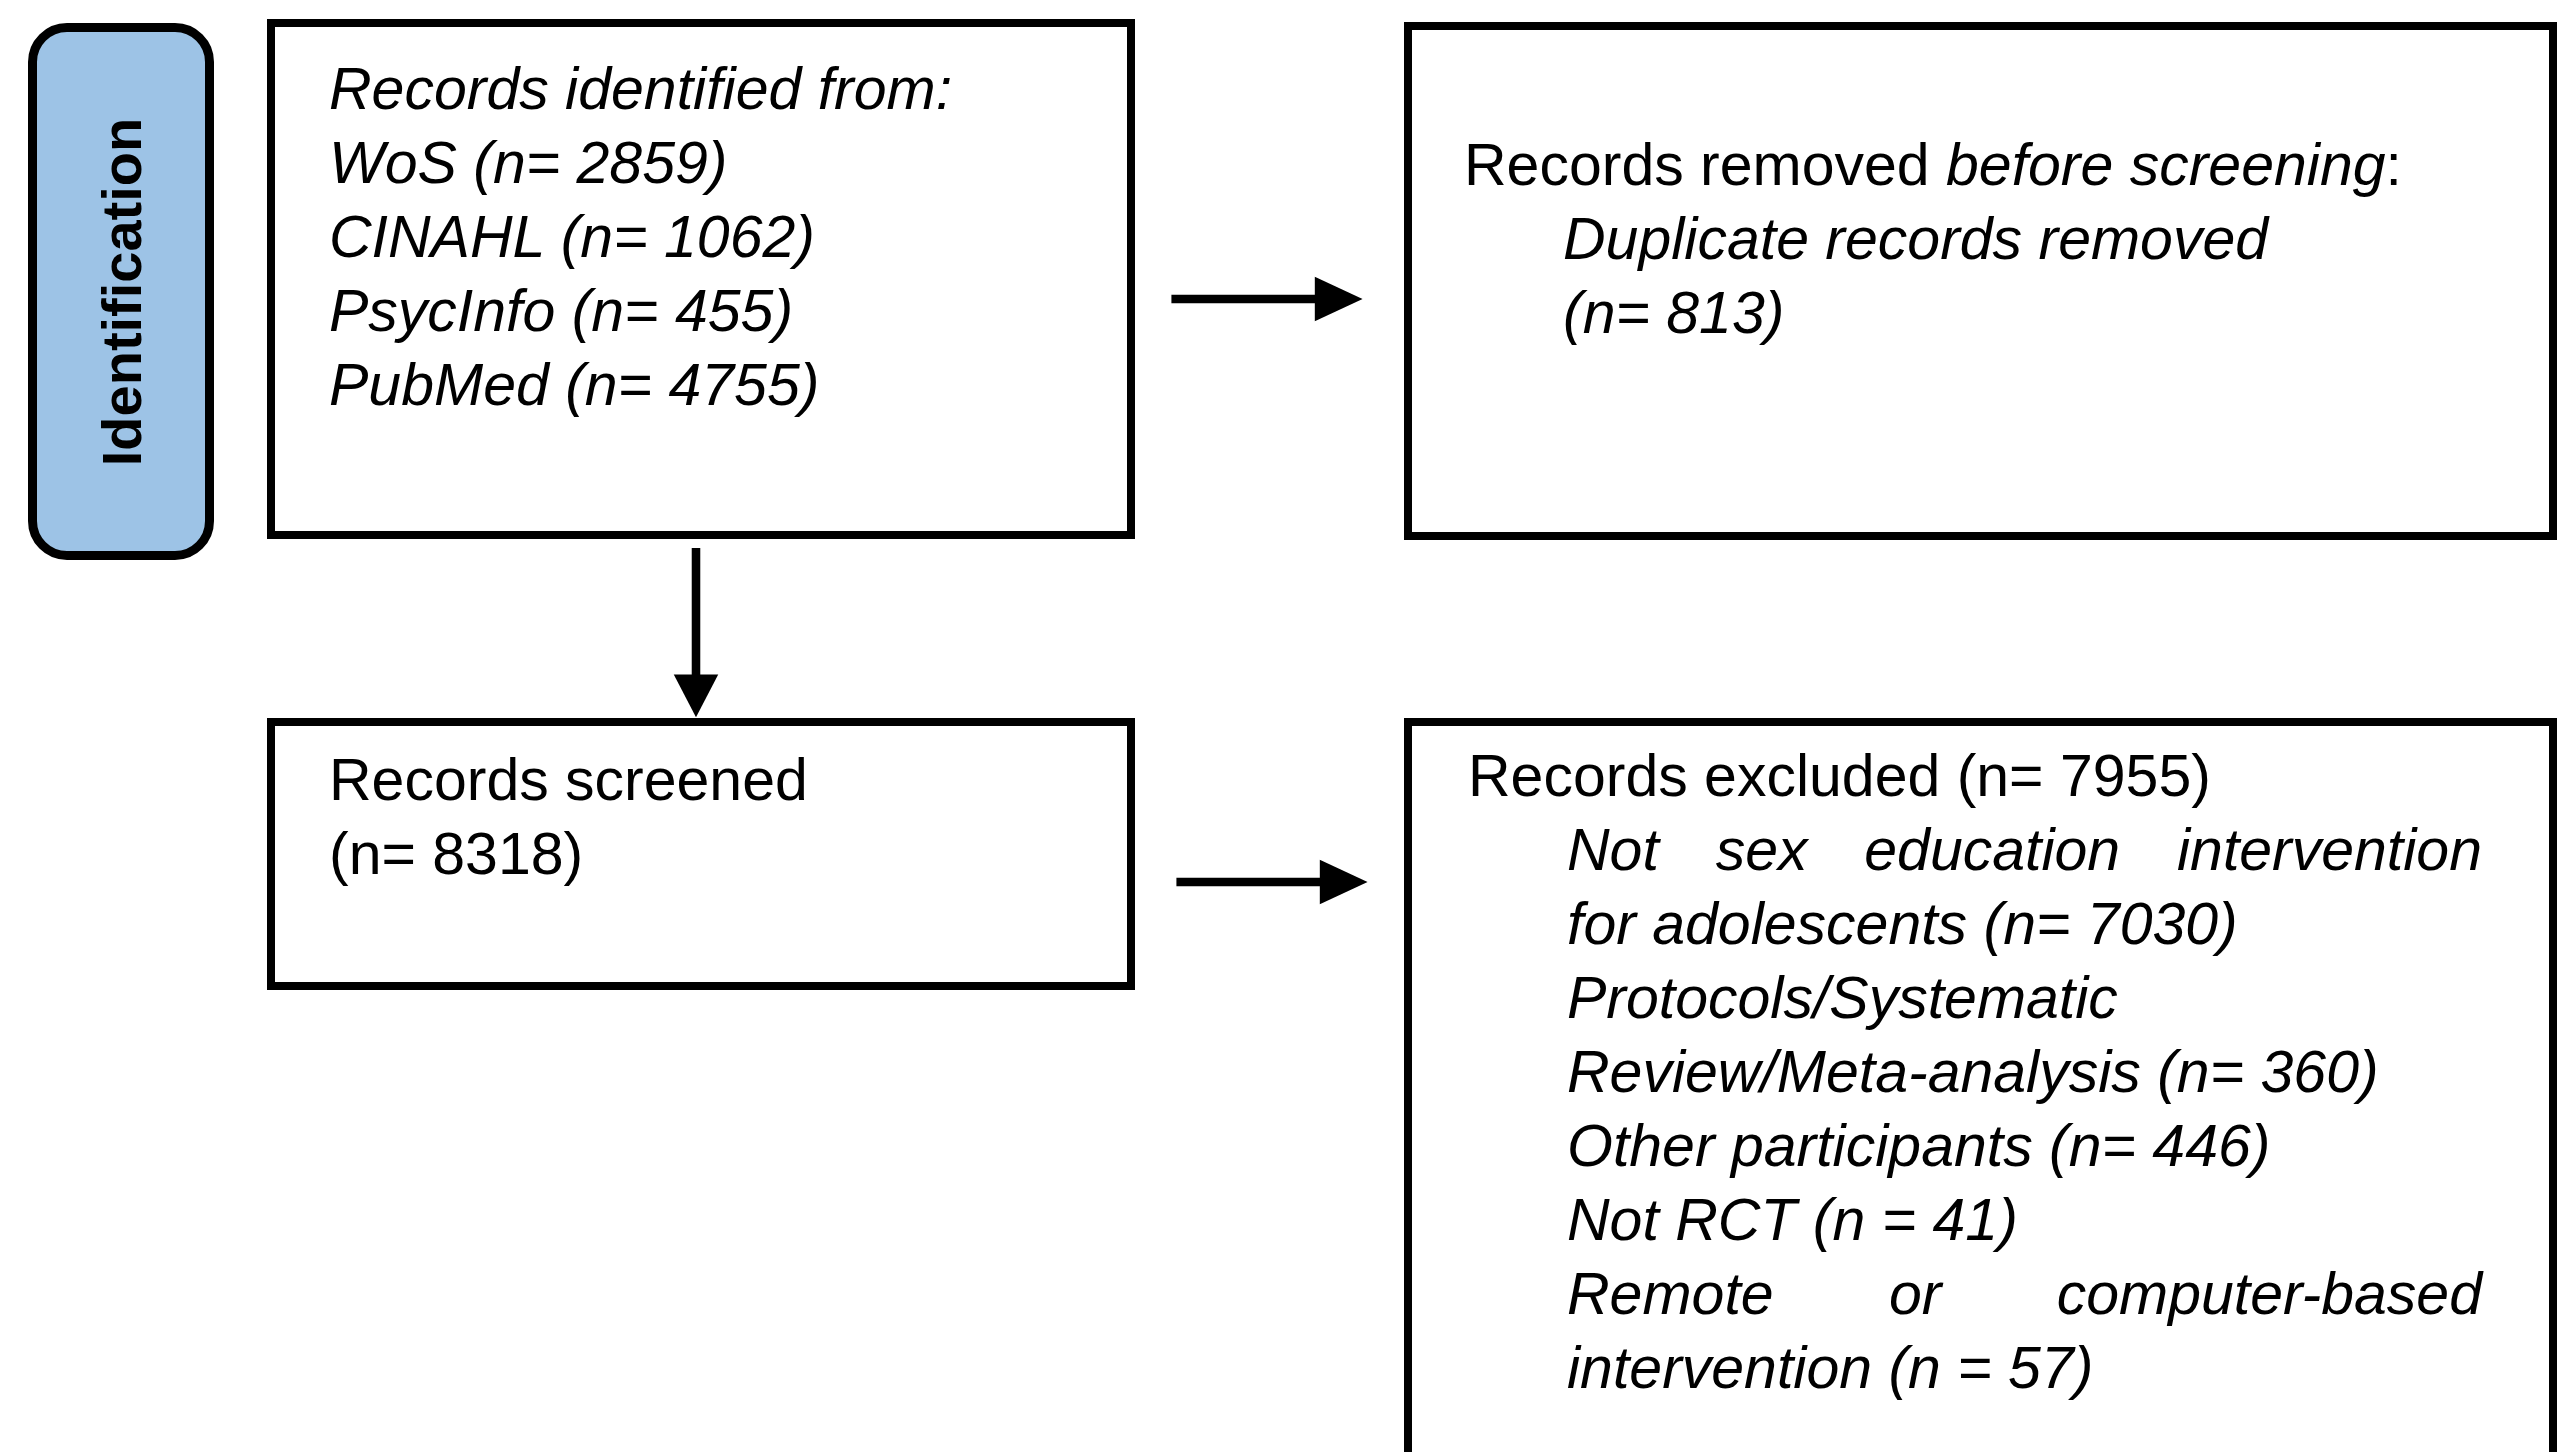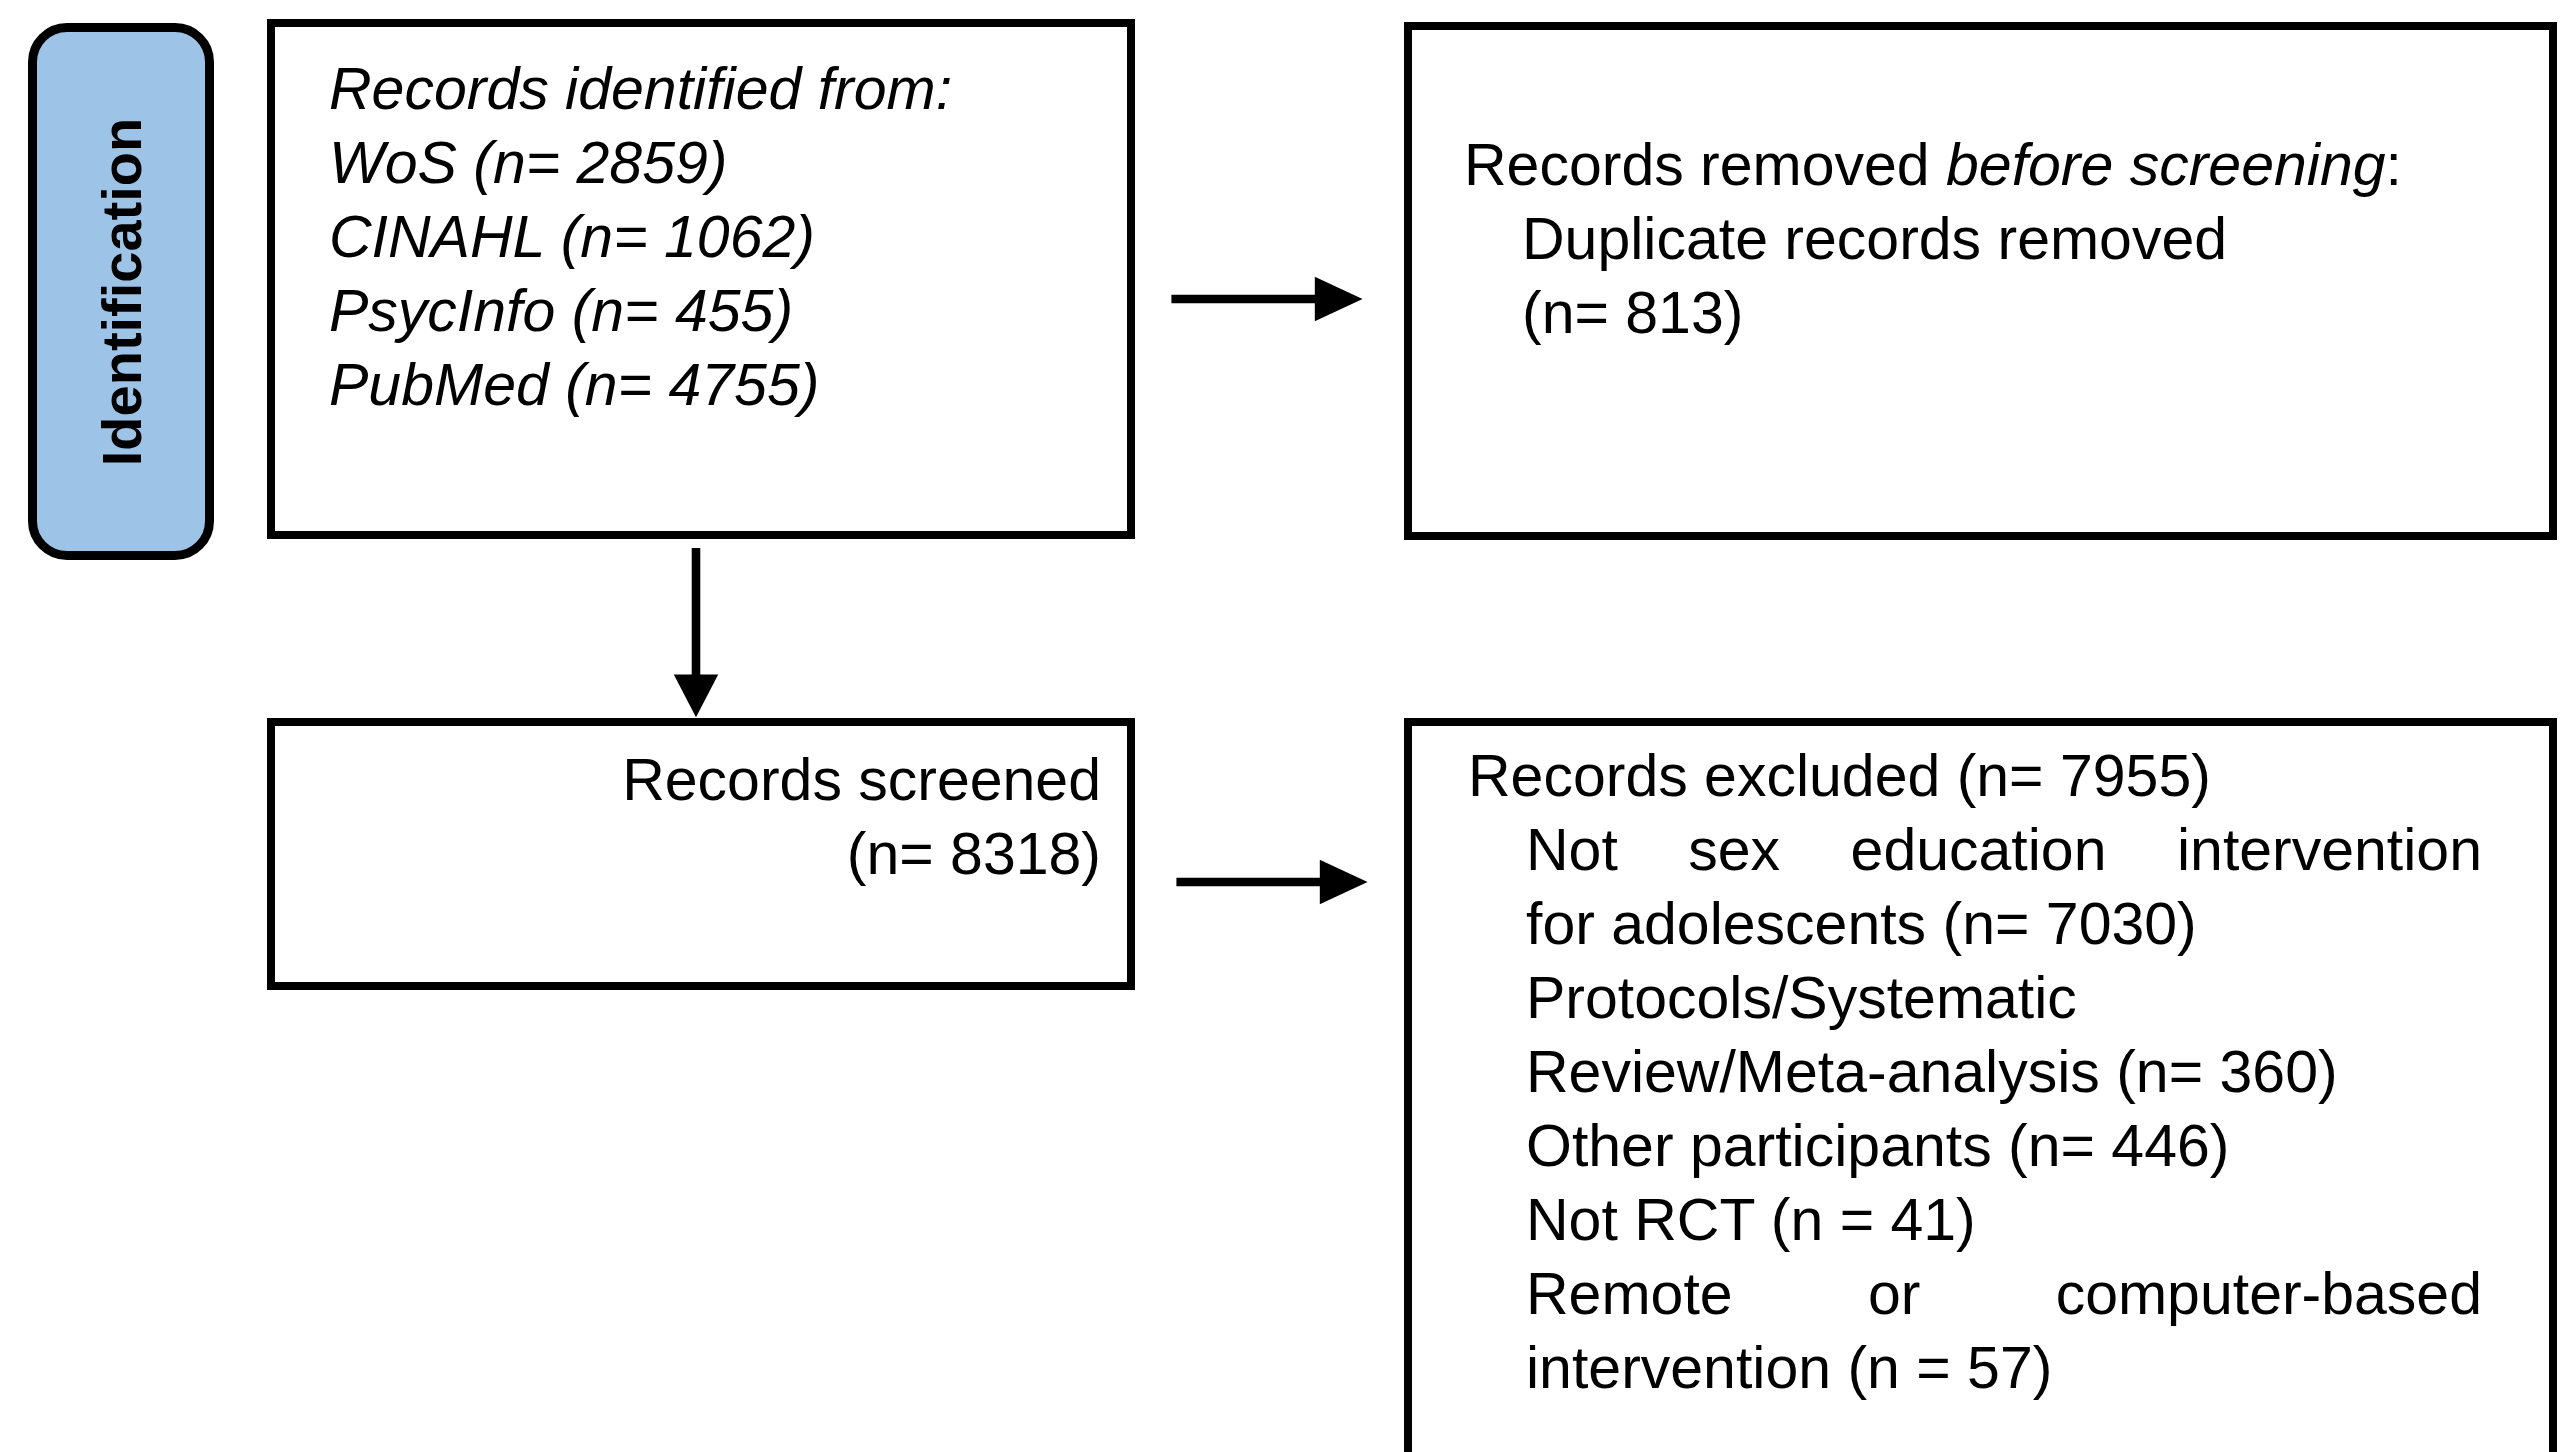--- a/index.html
+++ b/index.html
@@ -15,21 +15,21 @@
   .box {
     position: absolute;
     box-sizing: border-box;
     background: #ffffff;
     border: 8.6px solid var(--line-color, #000000);
     font-size: 59px;
     line-height: 74px;
     color: #000000;
   }
   .line { white-space: nowrap; }
-  .indent { margin-left: 58px; }
+  .indent { margin-left: 99px; font-style: italic; }
   .justify {
     white-space: normal;
     text-align: justify;
     text-align-last: justify;
   }
   .it { font-style: italic; }
 
   #stage {
     position: absolute;
     left: 28px; top: 23px;
@@ -43,21 +43,21 @@
     position: absolute;
     left: 50%; top: 50%;
     transform: translate(-50%, -50%) rotate(-90deg);
     font-size: 56px;
     font-weight: 700;
     white-space: nowrap;
   }
 
   #box-identified { left: 267px; top: 19px;  width: 868px; height: 520px; padding: 25px 26px 0 54px; font-style: italic; }
   #box-removed    { left: 1404px; top: 22px; width: 1153px; height: 518px; padding: 98px 51px 18px 52px; }
-  #box-screened   { left: 267px; top: 718px; width: 868px; height: 272px; padding: 17px 26px 0 54px; text-align: right; }
+  #box-screened   { left: 267px; top: 718px; width: 868px; height: 272px; padding: 17px 26px 0 54px; }
   #box-excluded   { left: 1404px; top: 718px; width: 1153px; height: 839px; padding: 13px 67px 0 56px; }
 
   .arrow { position: absolute; }
   .arrow line    { stroke: var(--line-color, #000000); stroke-width: 10; }
   .arrow polygon { fill: var(--line-color, #000000); }
   #arrow-top    { left: 1168px; top: 275px; }
   #arrow-down   { left: 672px;  top: 548px; }
   #arrow-bottom { left: 1173px; top: 858px; }
 </style>
 </head>

